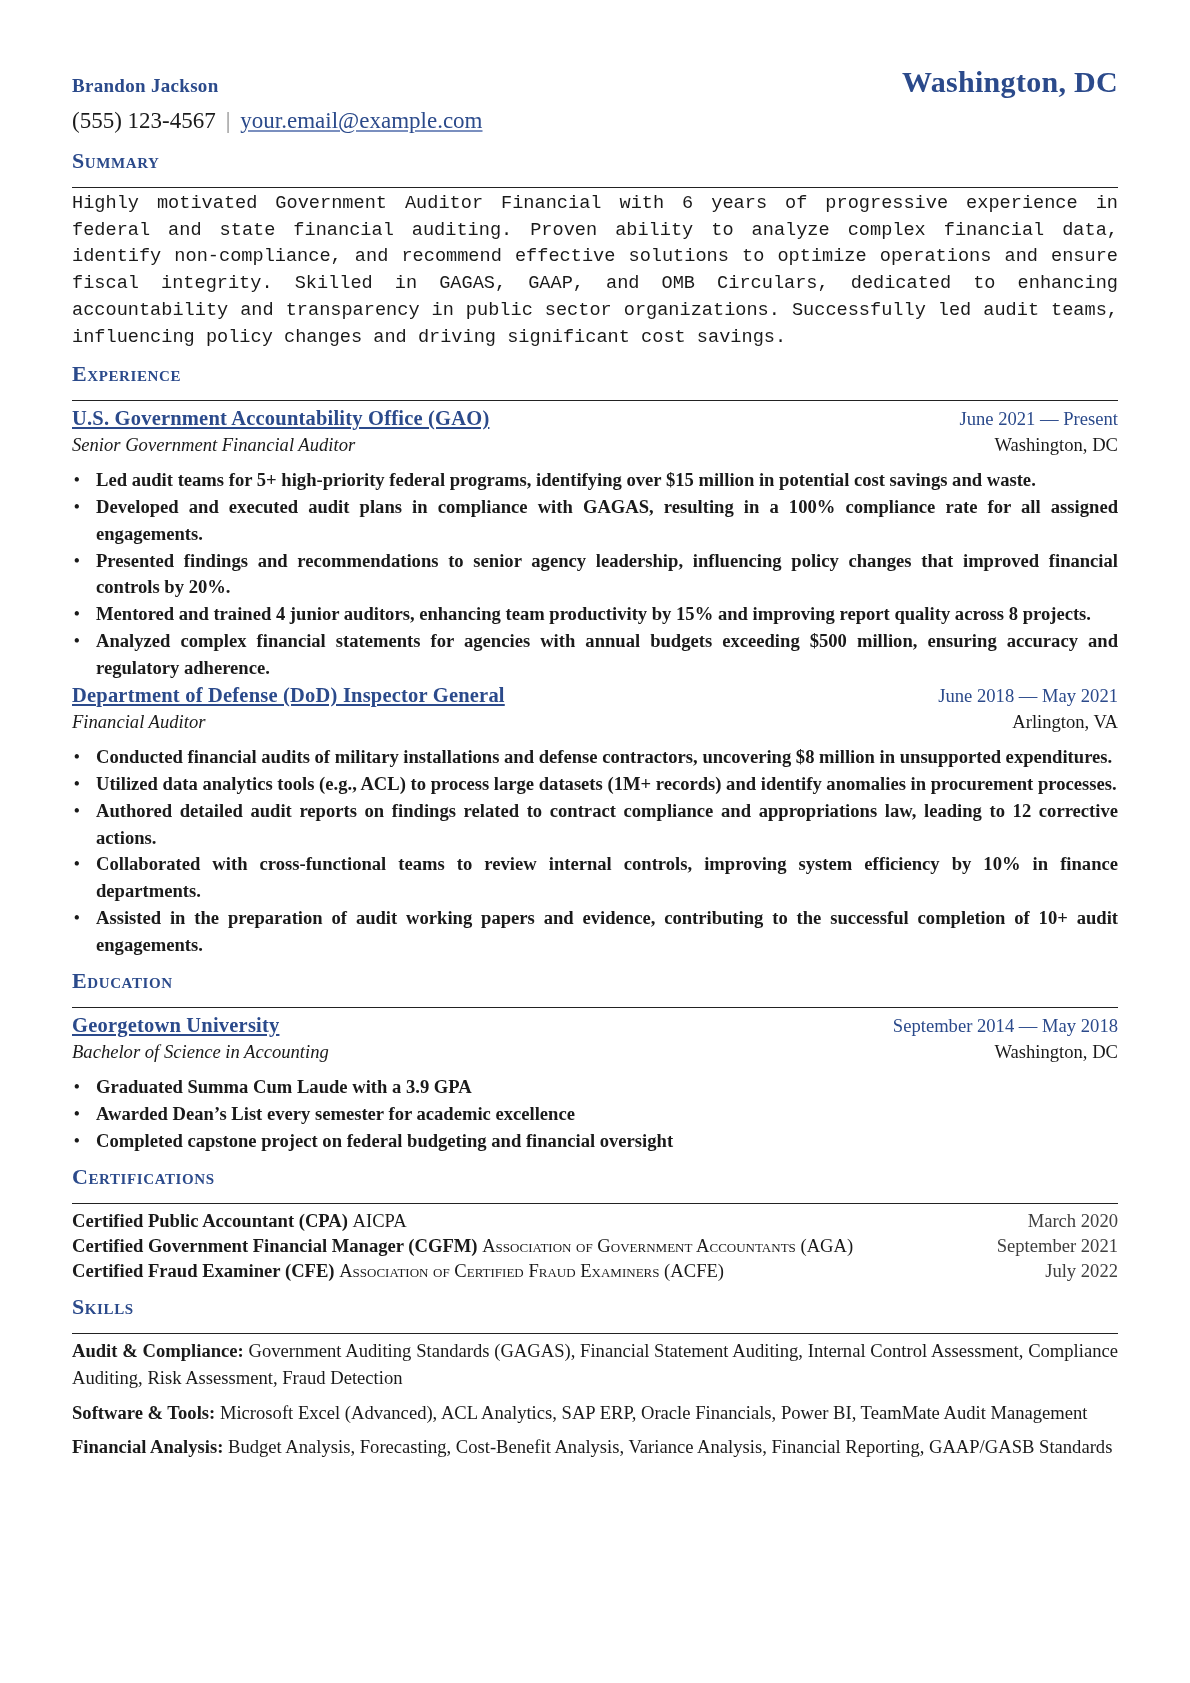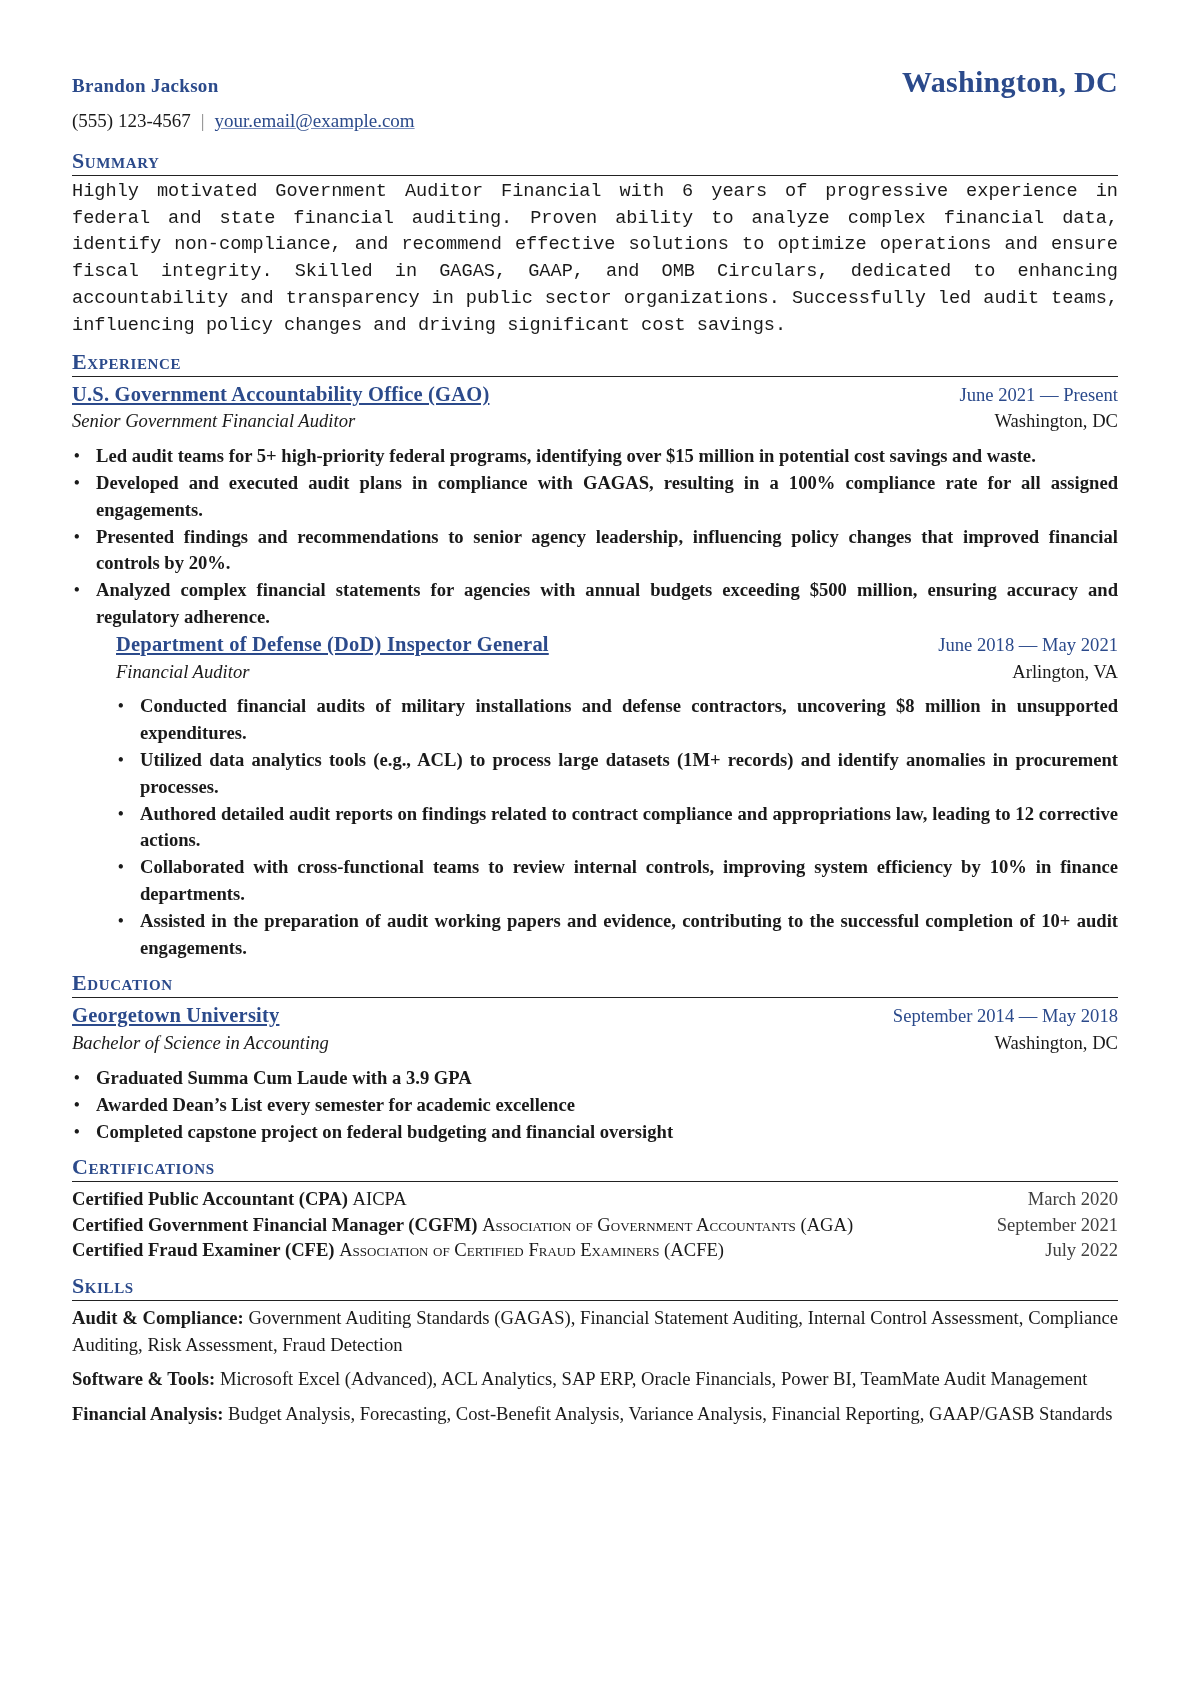--- a/index.html
+++ b/index.html
@@ -7,27 +7,27 @@
       width: 1190px; height: 1683px; overflow: hidden;
       font-family: "Liberation Serif", "DejaVu Serif", serif;
       color: #1a1a1a;
       font-size: 18.6px;
       line-height: 26.8px;
     }
     .page { position: relative; padding: 62px 72px 0 72px; width: 1046px; }
     .header-row { display: flex; justify-content: space-between; align-items: baseline; }
     .name { font-size: 19px; font-weight: bold; color: #2b4a8b; letter-spacing: 0.3px; line-height: 40px; }
     .location-top { font-size: 30px; font-weight: bold; color: #2b4a8b; letter-spacing: 0.3px; line-height: 40px; }
-    .contact { margin-top: 2px; font-size: 19px; }
+    .contact { margin-top: 2px; font-size: 23px; }
     .contact .sep { color: #888; margin: 0 10px; }
     .contact a { color: #2b4a8b; text-decoration: underline; text-decoration-color: #7a8fbf; }
     .section-title {
       font-size: 22px; font-weight: bold; color: #2b4a8b; font-variant: small-caps;
       letter-spacing: 0.6px; margin-top: 10px; line-height: 28px;
-      border-bottom: 1.4px solid #222; padding-bottom: 0px;
+      border-bottom: 1.4px solid #222; padding-bottom: 12px;
     }
     .summary { text-align: justify; margin-top: 3px; font-family: Liberation Mono, monospace; }
     .entry-head { display: flex; justify-content: space-between; align-items: baseline; }
     .org { font-size: 20.5px; font-weight: bold; color: #2b4a8b; text-decoration: underline; text-decoration-color: #2b4a8b; letter-spacing: 0.2px; }
     .dates { color: #2b4a8b; }
     .role { font-style: italic; }
     ul.bullets { list-style: none; margin: 8px 0 0 0; padding: 0 0 0 24px; font-weight: bold; }
     ul.bullets li { position: relative; text-align: justify; }
     ul.bullets li::before { content: "\2022"; position: absolute; left: -22px; top: 0; font-size: 16px; }
     .cert-row { display: flex; justify-content: space-between; align-items: flex-end; }
@@ -62,25 +62,26 @@
       <span class="dates">June 2021 — Present</span>
     </div>
     <div class="entry-head">
       <span class="role">Senior Government Financial Auditor</span>
       <span>Washington, DC</span>
     </div>
     <ul class="bullets">
       <li>Led audit teams for 5+ high-priority federal programs, identifying over $15 million in potential cost savings and waste.</li>
       <li>Developed and executed audit plans in compliance with GAGAS, resulting in a 100% compliance rate for all assigned engagements.</li>
       <li>Presented findings and recommendations to senior agency leadership, influencing policy changes that improved financial controls by 20%.</li>
+      <li>Mentored and trained 4 junior auditors, enhancing team productivity by 15% and improving report quality across 8 projects.</li>
       <li>Analyzed complex financial statements for agencies with annual budgets exceeding $500 million, ensuring accuracy and regulatory adherence.</li>
     </ul>
   </div>
 
-  <div style="margin-top:0px;margin-left:44px;">
+  <div style="margin-top:0px;">
     <div class="entry-head">
       <a class="org" href="#">Department of Defense (DoD) Inspector General</a>
       <span class="dates">June 2018 — May 2021</span>
     </div>
     <div class="entry-head">
       <span class="role">Financial Auditor</span>
       <span>Arlington, VA</span>
     </div>
     <ul class="bullets">
       <li>Conducted financial audits of military installations and defense contractors, uncovering $8 million in unsupported expenditures.</li>

